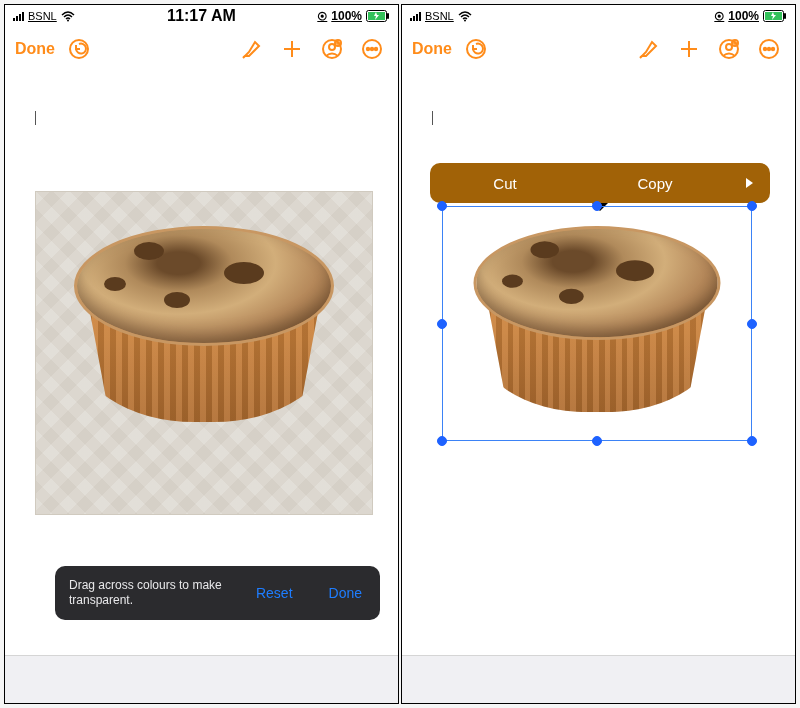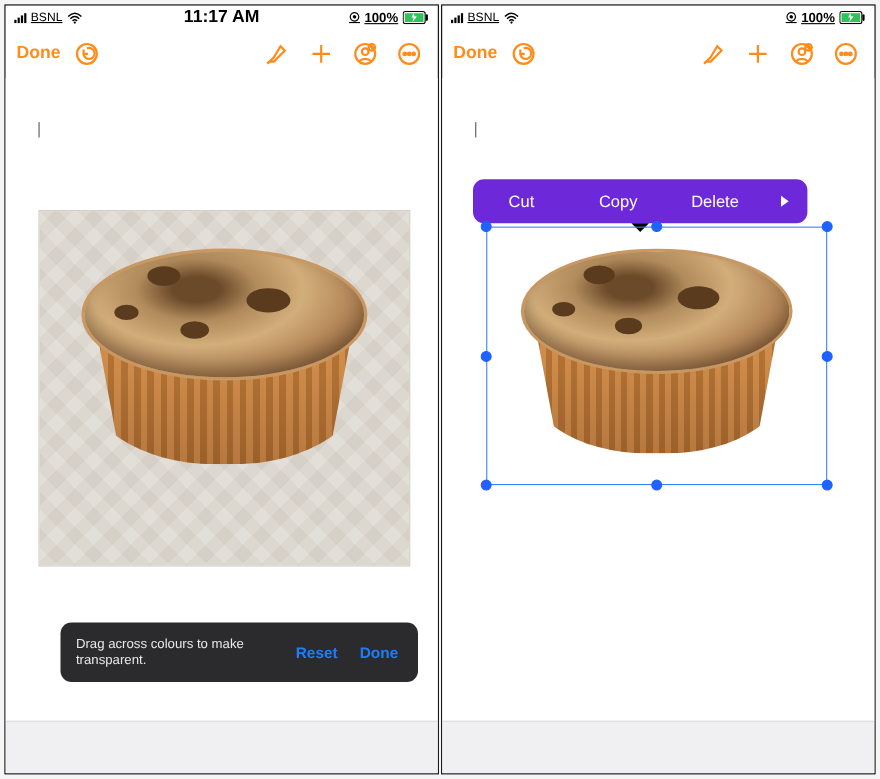--- a/index.html
+++ b/index.html
@@ -137,24 +137,24 @@
     left:50px; right:18px;
     top:495px;
     height:54px;
     background:#2b2b2e;
     border-radius:10px;
     display:flex;
     align-items:center;
     padding:0 14px;
     color:#fff;
     font-size:12px;
-    gap:12px;
+    gap:28px;
   }
   .ia-bar .ia-text { flex:1; line-height:1.25; color:#e8e8ea; font-weight:500;}
-  .ia-bar .ia-btn { color:#1e7dff; font-weight:700; font-size:14px; background:none;border:none; padding:0 4px;}
+  .ia-bar .ia-btn { color:#1e7dff; font-weight:400; font-size:14px; background:none;border:none; padding:0 4px;}
   
   .bottom-bar {
     height:48px;
     border-top:1px solid #d5d5d5;
     background:#f0f0f3;
   }
   
   .sel-frame {
     position:absolute;
     top:135px; left:40px;
@@ -174,23 +174,23 @@
   .h-ml{top:calc(50% - 5px);left:-6px;}
   .h-mr{top:calc(50% - 5px);right:-6px;}
   .h-bl{bottom:-6px;left:-6px;}
   .h-bm{bottom:-6px;left:calc(50% - 5px);}
   .h-br{bottom:-6px;right:-6px;}
   .muffin-right { top:10px; left:14px; transform:scale(0.95); }
   
   .ctx-menu {
     position:absolute;
     top:92px; left:28px;
-    width:304px;
+    width:340px;
     height:40px;
-    background:#6d28d9;
+    background:#a16207;
     border-radius:10px;
     display:flex;
     align-items:stretch;
     color:#fff;
     font-size:15px;
   }
   .ctx-item {
     flex:1;
     display:flex;
     align-items:center;
@@ -388,21 +388,20 @@
         </svg>
     </span>
   </div>
 
   <div class="doc-area">
     <div class="cursor-tick"></div>
 
     <div class="ctx-menu">
       <button class="ctx-item">Cut</button>
       <button class="ctx-item">Copy</button>
-      <button class="ctx-item">Delete</button>
       <button class="ctx-more">
         <svg width="12" height="14" viewBox="0 0 12 14">
             <path d="M2 2 L9 7 L2 12 Z" fill="#fff"></path>
           </svg>
       </button>
       <div class="ctx-caret"></div>
     </div>
 
     <div class="sel-frame">
       <div class="muffin muffin-right">

